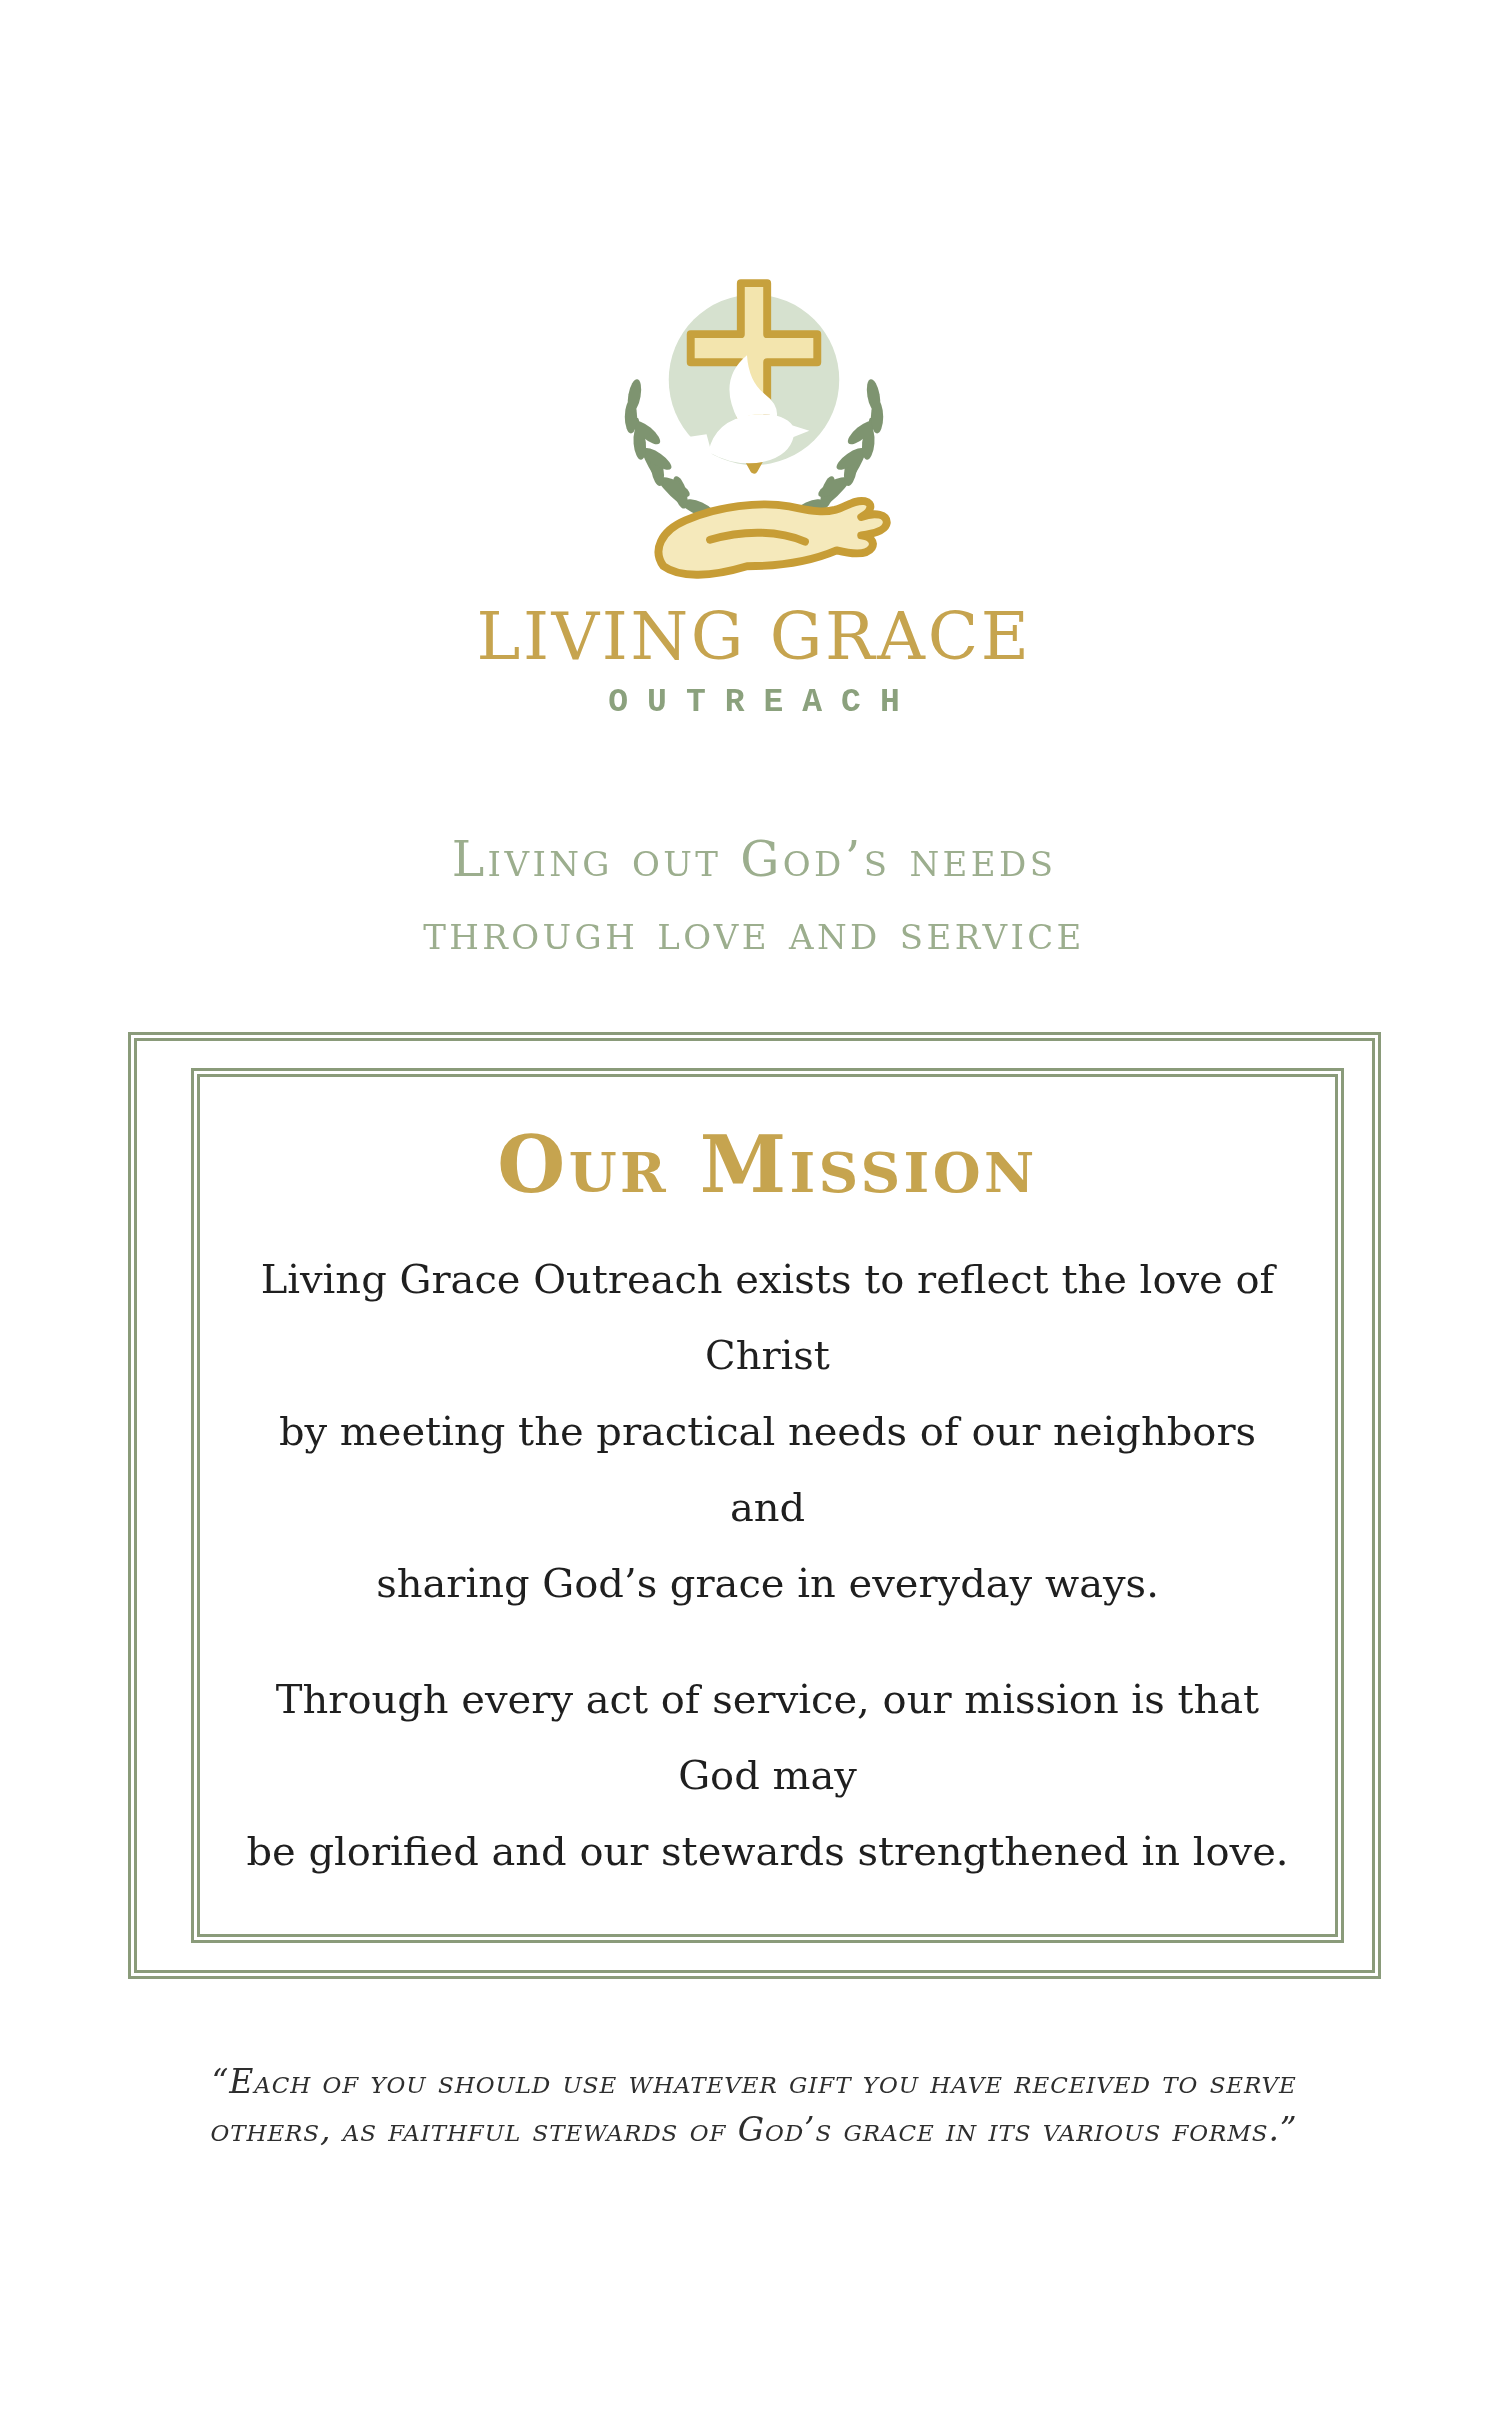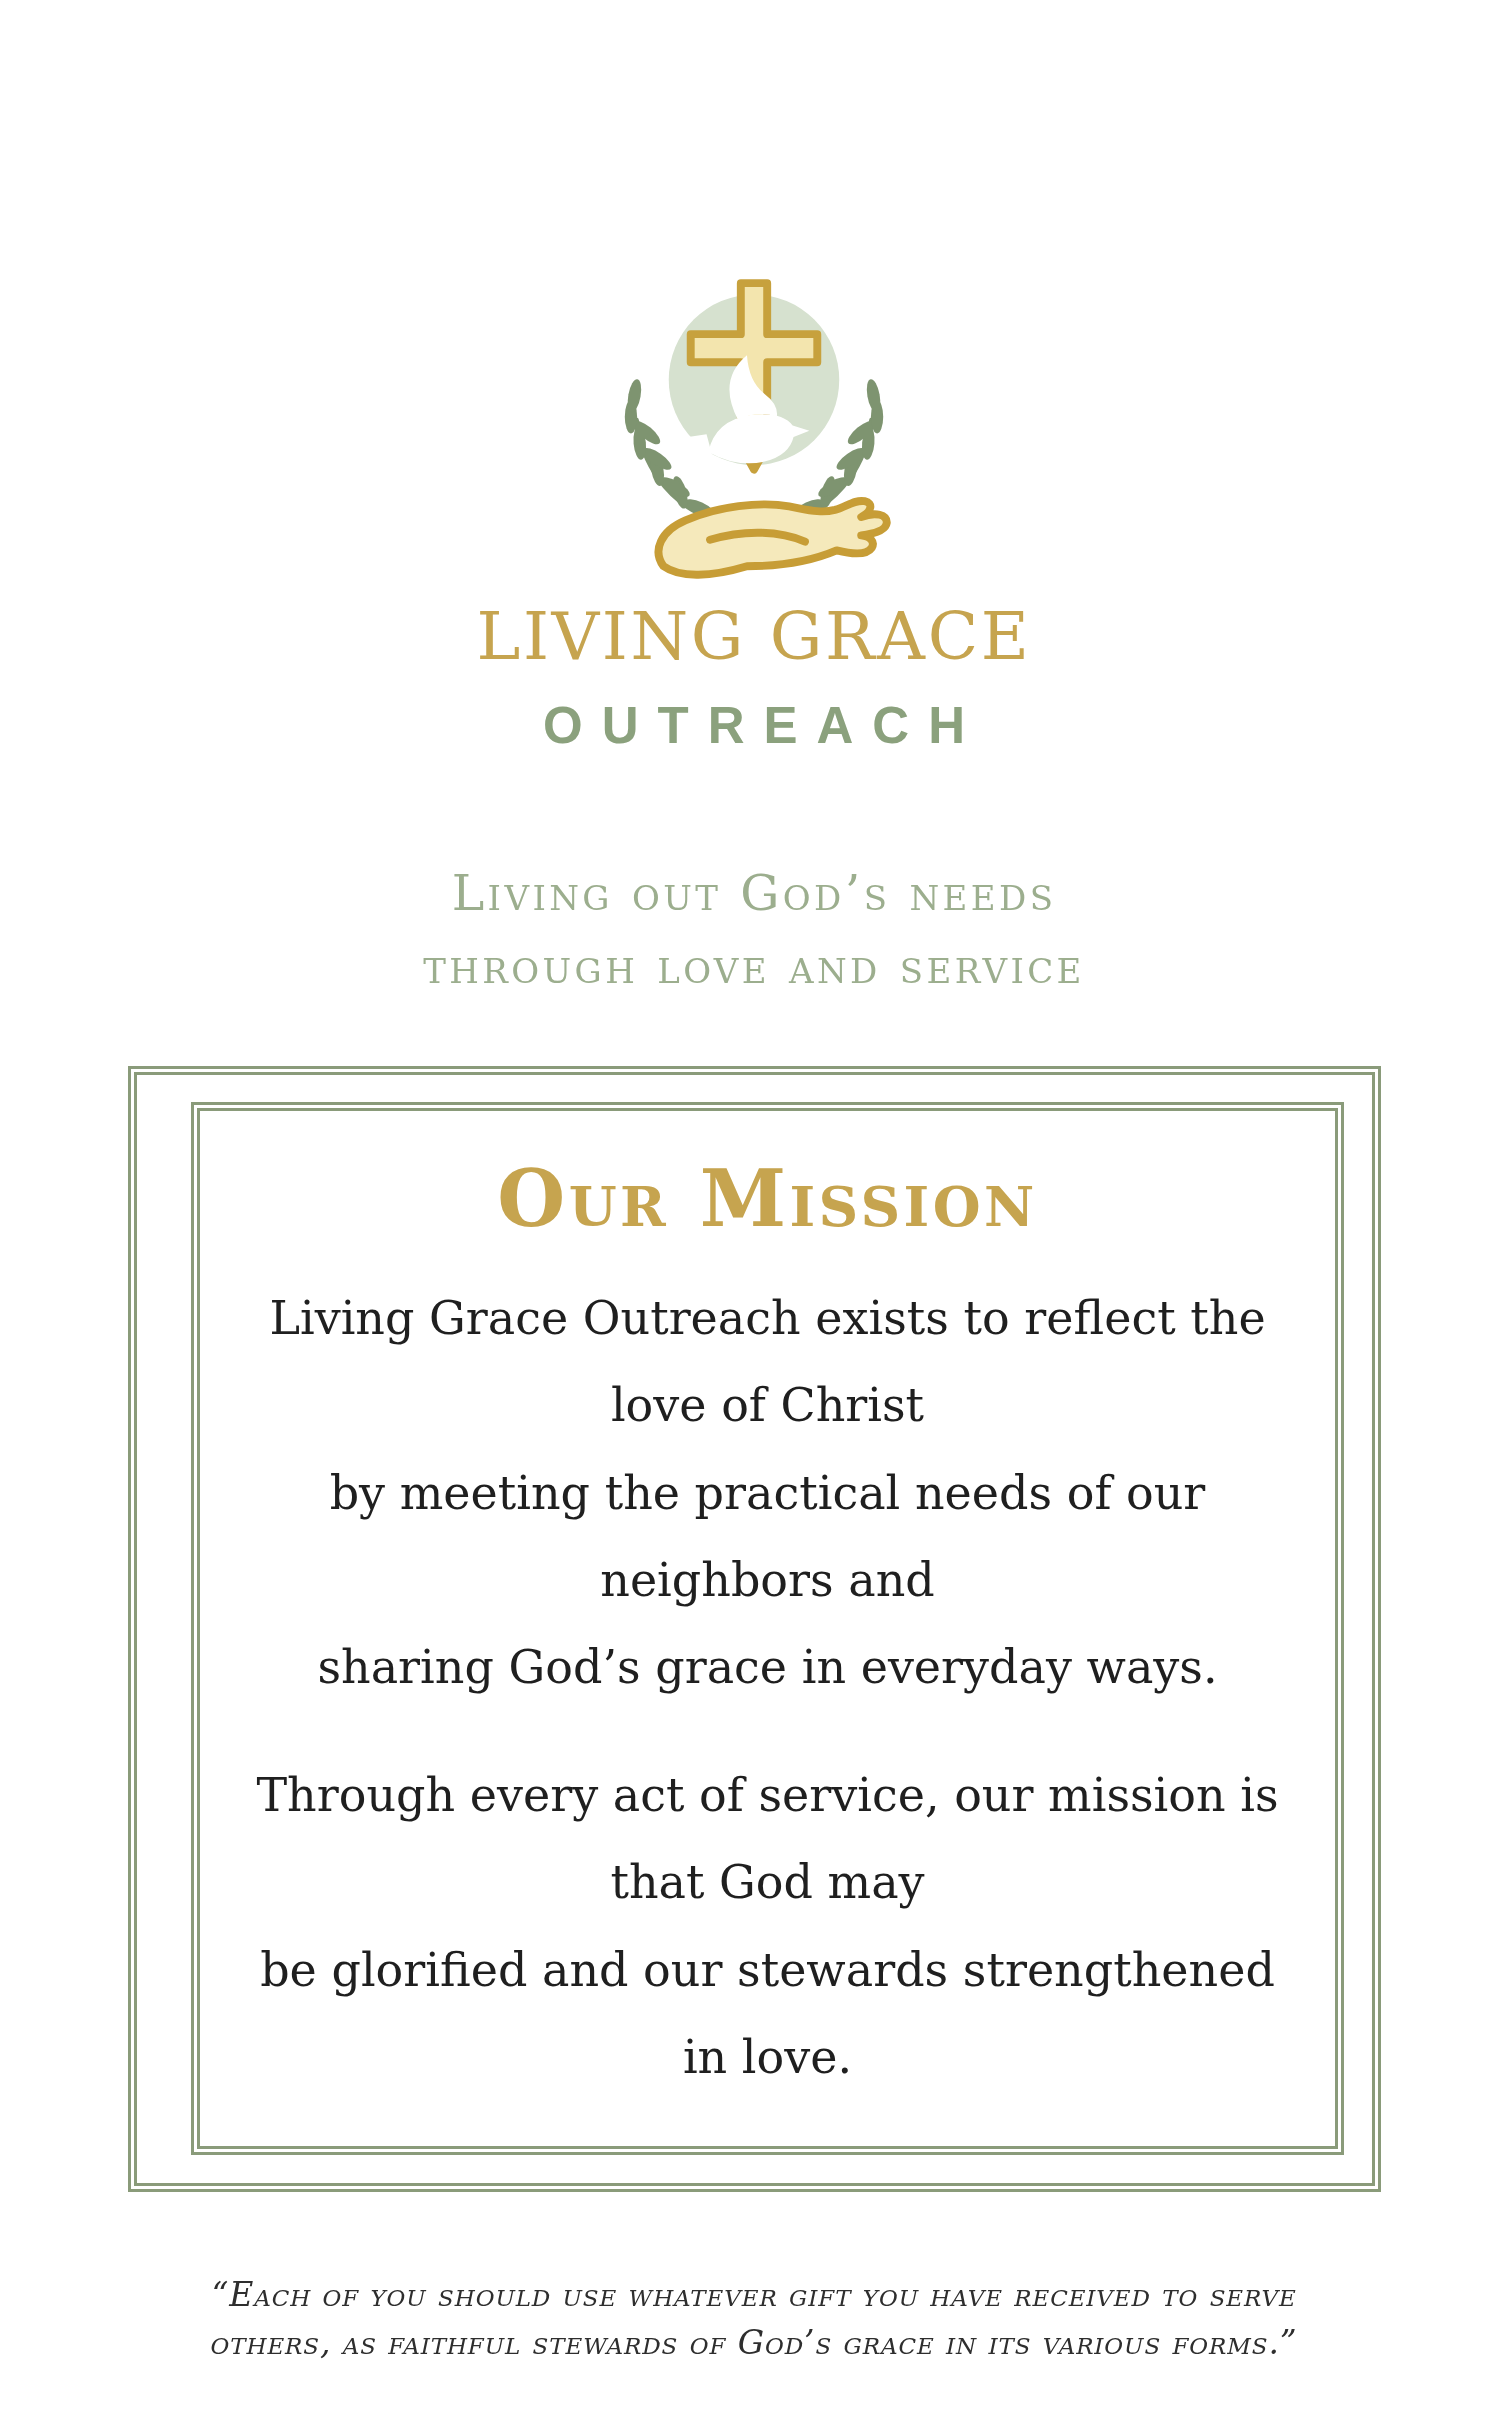--- a/index.html
+++ b/index.html
@@ -18,24 +18,24 @@
 
   .brand-name {
     margin: 19px 0 0 0;
     font-size: 66px;
     font-weight: normal;
     letter-spacing: 2.6px;
     color: var(--gold, #c6a44f);
     line-height: 1.1;
   }
   .brand-subtitle {
-    margin-top: 22px;
-    font-family: Liberation Sans, sans-serif;
+    margin-top: 10px;
+    font-family: Liberation Mono, monospace;
     font-weight: bold;
-    font-size: 51px;
+    font-size: 33px;
     letter-spacing: 19px;
     text-indent: 19px;
     color: var(--sage, #8ba17d);
   }
   .tagline {
     margin-top: 102px;
     font-size: 49px;
     font-variant: small-caps;
     letter-spacing: 3.4px;
     line-height: 1.5;
@@ -61,21 +61,21 @@
     margin: 13.8px 0 0 0;
     font-size: 78px;
     font-weight: bold;
     font-variant: small-caps;
     letter-spacing: 3.4px;
     line-height: 1.1;
     color: var(--gold, #c6a44f);
   }
   .mission-paragraph {
     margin: 33px 0 0 0;
-    font-size: 46px;
+    font-size: 40px;
     line-height: 1.9;
     white-space: pre-line;
     color: var(--ink, #1f1f1f);
   }
   .mission-paragraph.last { margin-top: 40px; }
 
   .scripture-quote {
     margin: 79px auto 0 auto;
     width: 1258px;
   }

